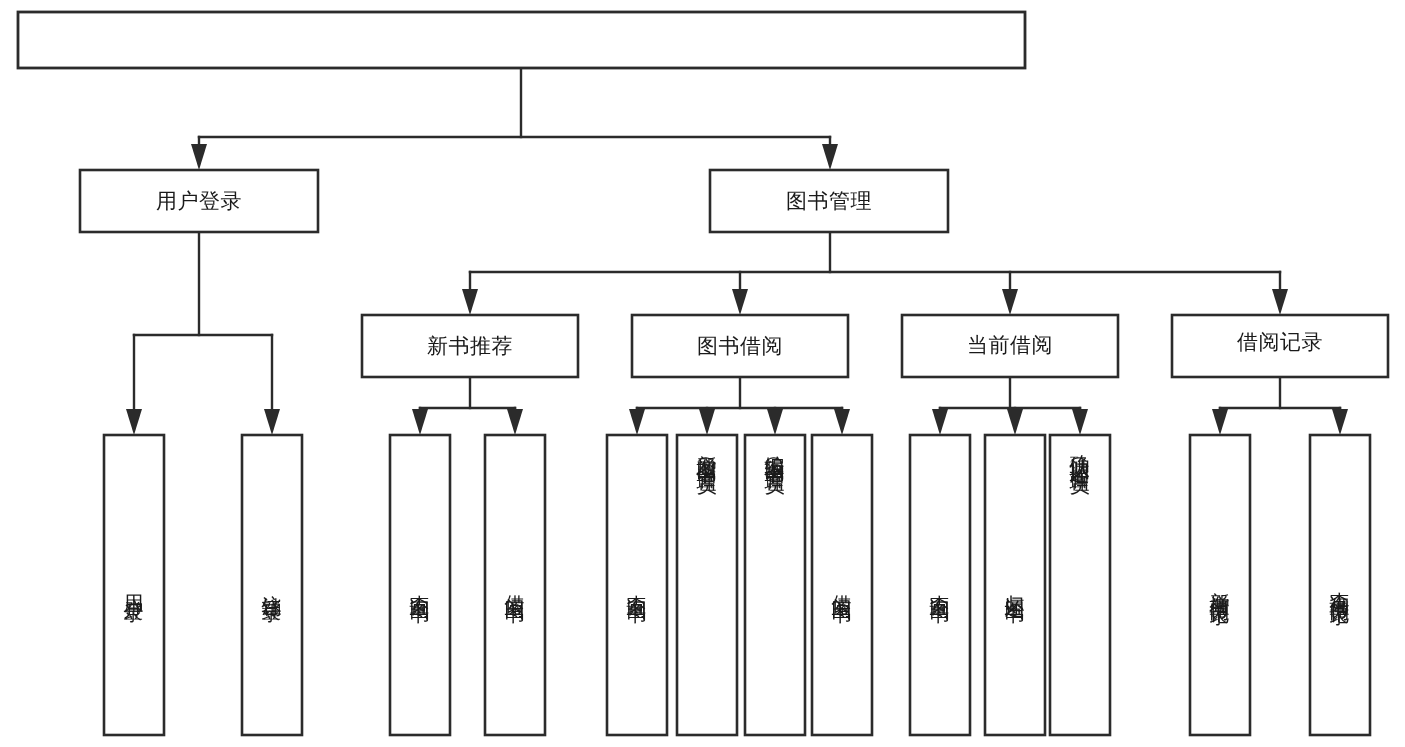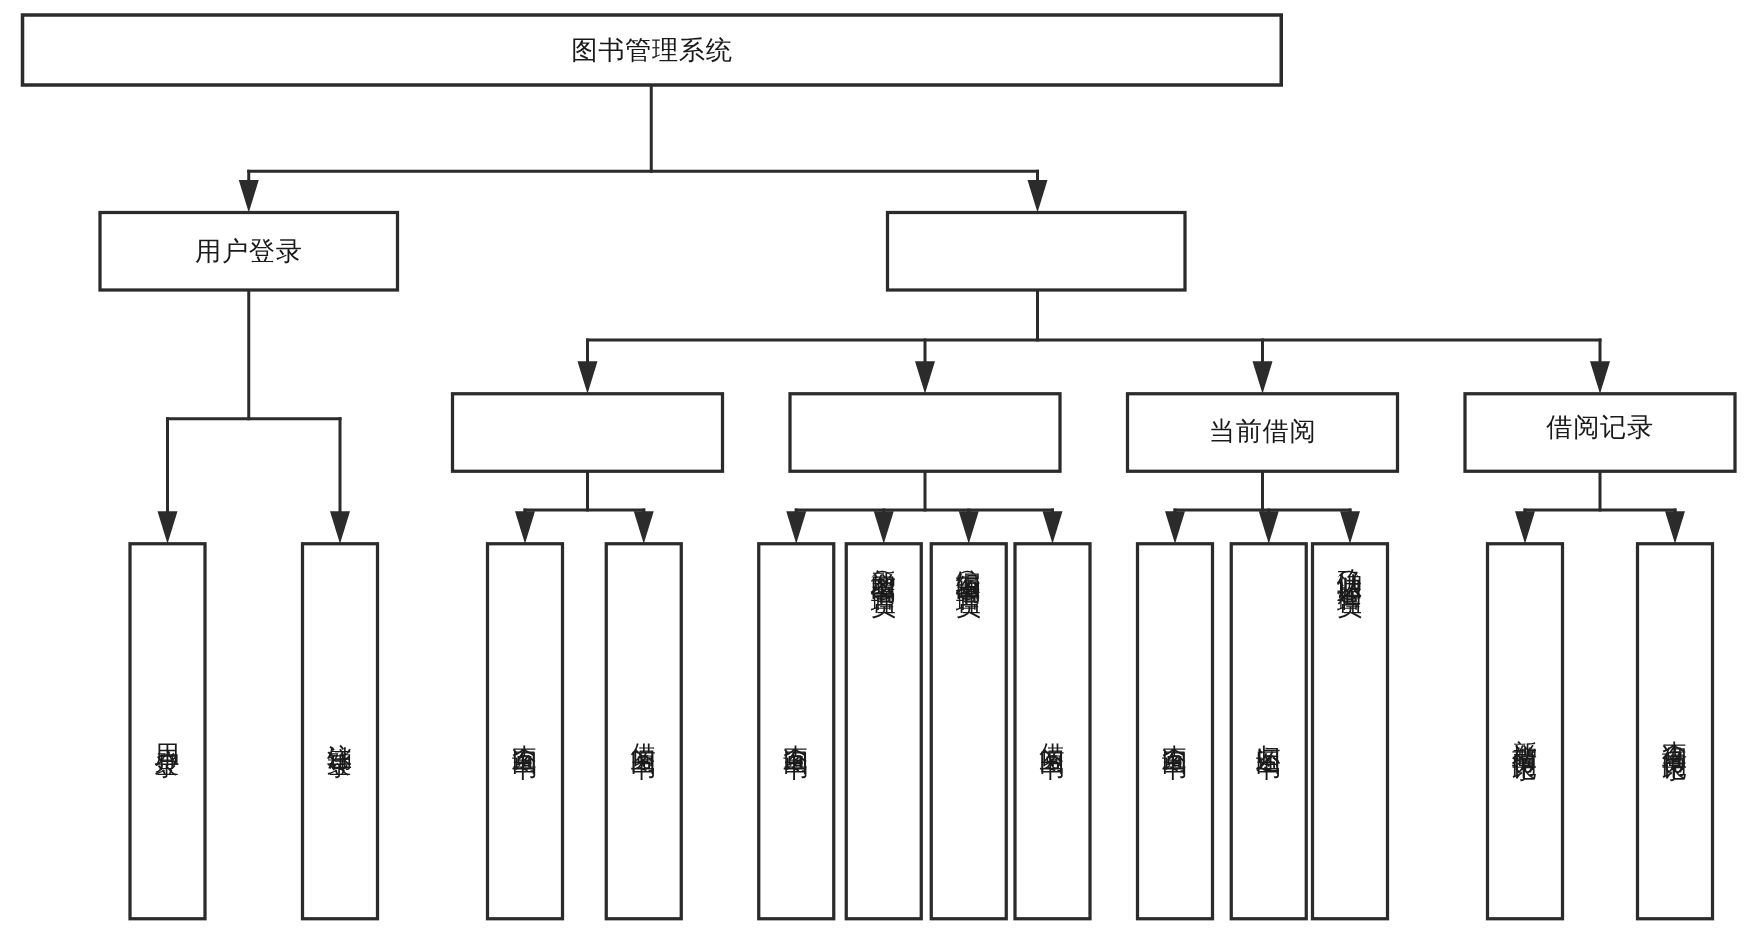--- a/index.html
+++ b/index.html
@@ -185,24 +185,26 @@
     <rect class="node-rect" x="677" y="435" width="60" height="300"></rect>
     <rect class="node-rect" x="745" y="435" width="60" height="300"></rect>
     <rect class="node-rect" x="812" y="435" width="60" height="300"></rect>
     <rect class="node-rect" x="910" y="435" width="60" height="300"></rect>
     <rect class="node-rect" x="985" y="435" width="60" height="300"></rect>
     <rect class="node-rect" x="1050" y="435" width="60" height="300"></rect>
     <rect class="node-rect" x="1190" y="435" width="60" height="300"></rect>
     <rect class="node-rect" x="1310" y="435" width="60" height="300"></rect>
   </svg>
 
-  <div class="node-label-h" style="left:18px; top:12px; width:1007px; height:56px;">图书管理系统</div>
 
   <div class="node-label-h" style="left:80px; top:170px; width:238px; height:62px;">用户登录</div>
-
+  <div class="node-label-h" style="left:710px; top:170px; width:238px; height:62px;">图书管理</div>
+
+  <div class="node-label-h" style="left:362px; top:315px; width:216px; height:62px;">新书推荐</div>
+  <div class="node-label-h" style="left:632px; top:315px; width:216px; height:62px;">图书借阅</div>
   <div class="node-label-h" style="left:902px; top:315px; width:216px; height:60px;">当前借阅</div>
   <div class="node-label-h" style="left:1172px; top:315px; width:216px; height:54px;">借阅记录</div>
 
   <div class="node-label-v" style="left:104px; top:435px; width:60px; height:300px;">
     <span>用户登录</span>
   </div>
   <div class="node-label-v" style="left:242px; top:435px; width:60px; height:300px;">
     <span>注销登录</span>
   </div>
   <div class="node-label-v" style="left:390px; top:435px; width:60px; height:300px;">

